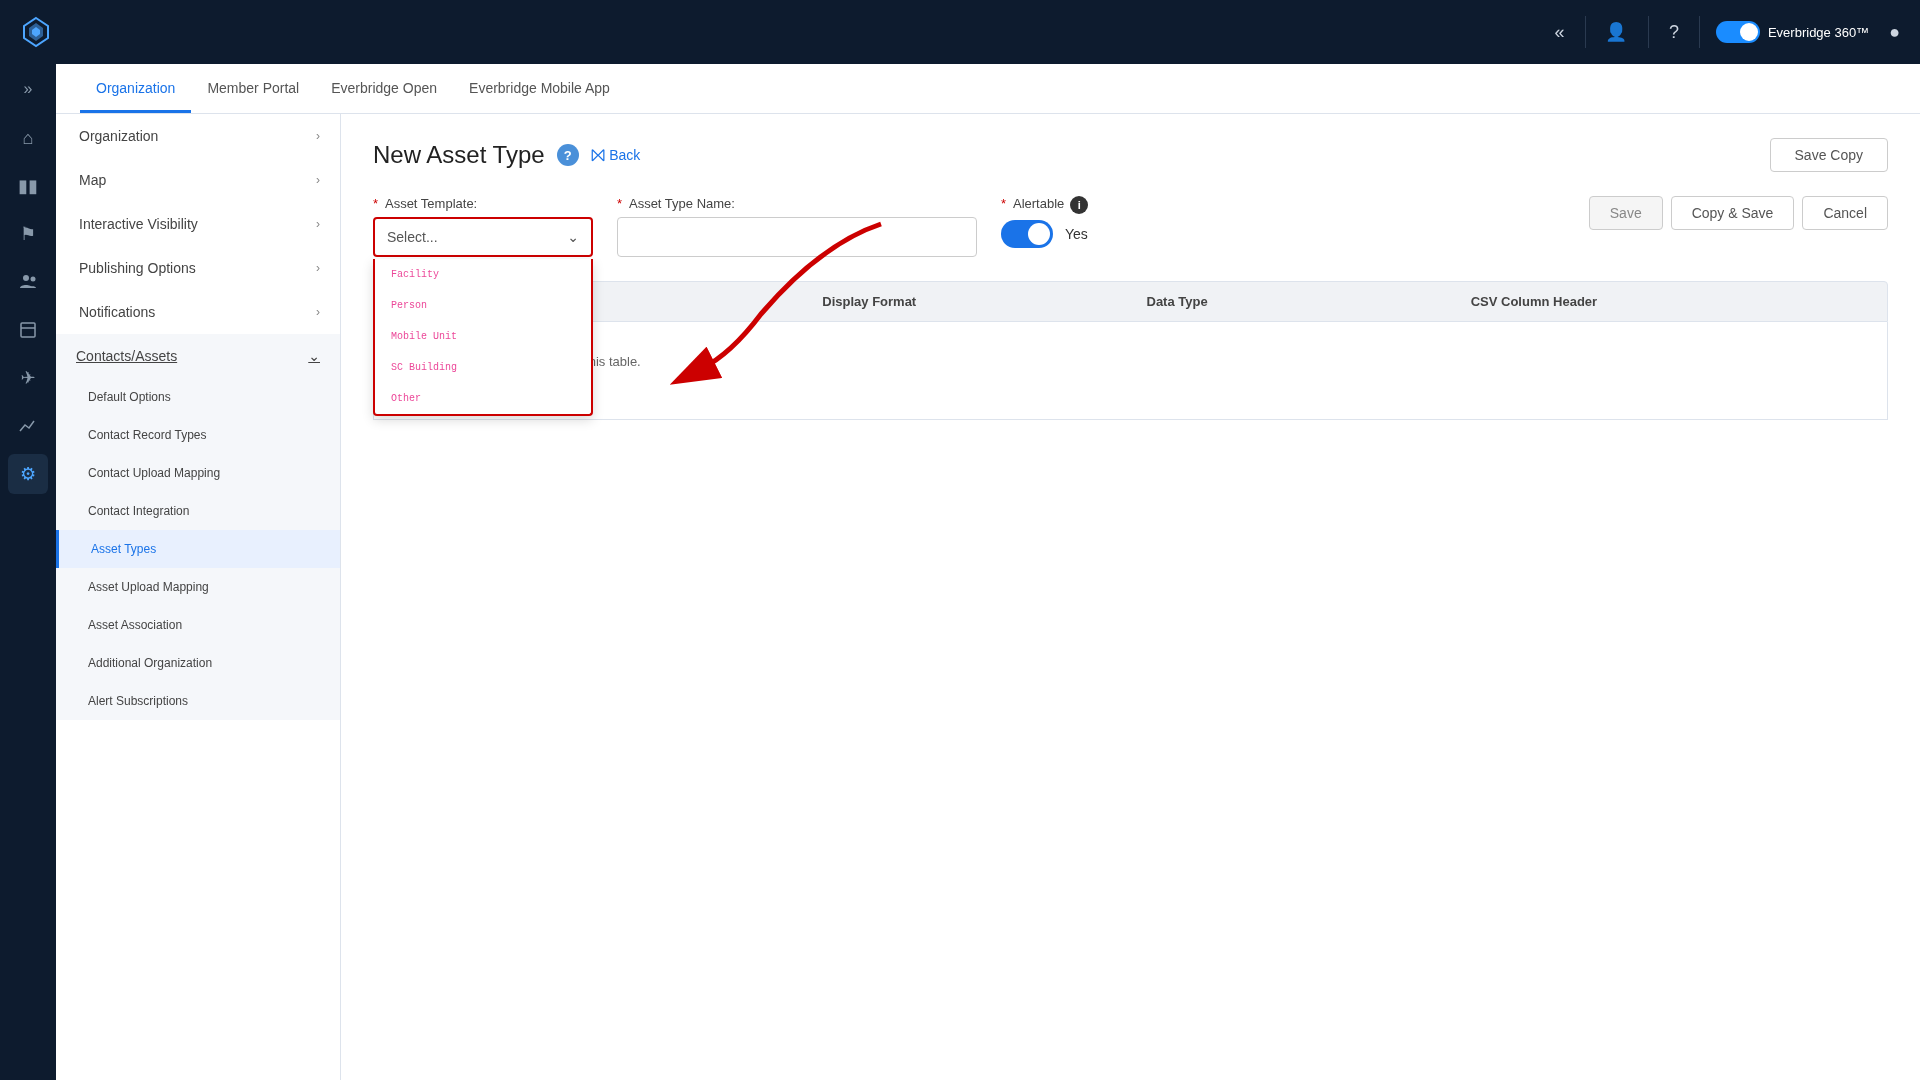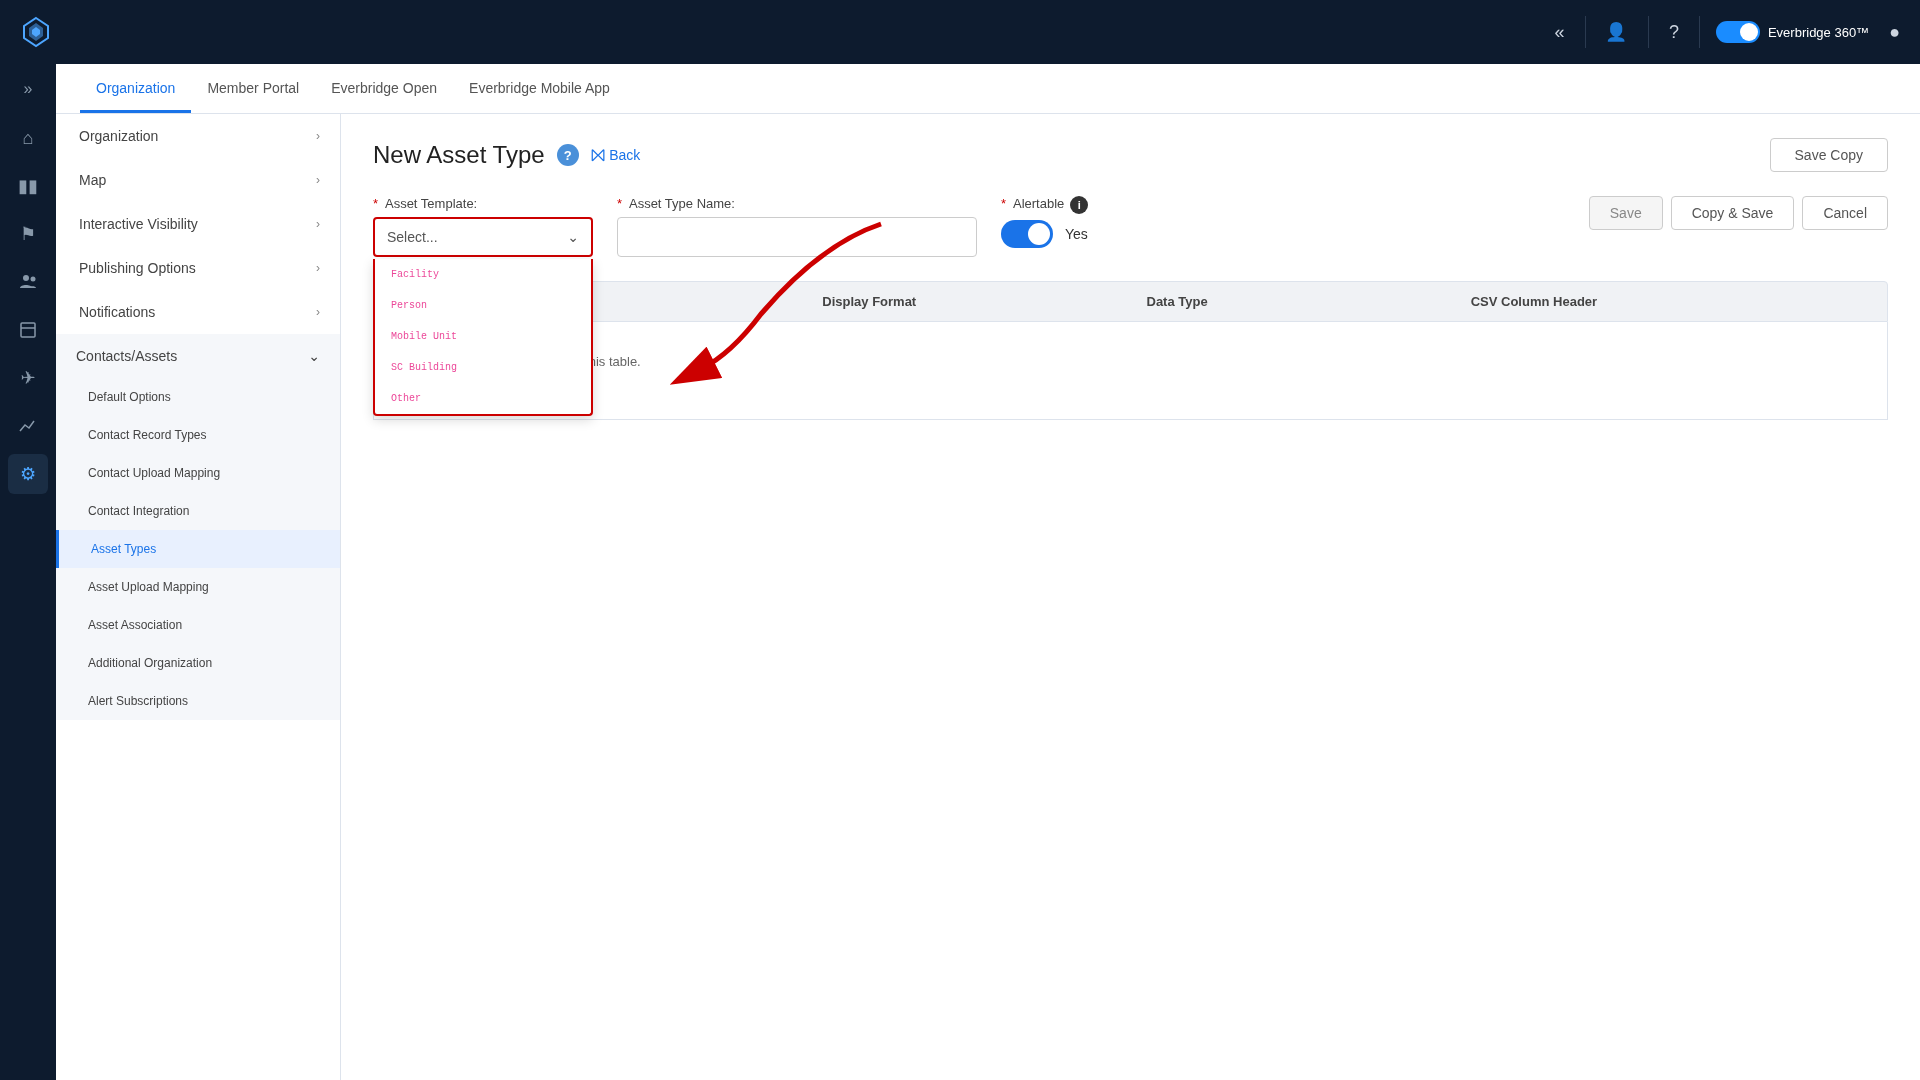--- a/index.html
+++ b/index.html
@@ -166,20 +166,21 @@
     .sidebar-item .chevron { color: #888; font-size: 12px; }
     .sidebar-section { background: #f5f7fa; }
     .sidebar-section-header {
       display: flex;
       align-items: center;
       justify-content: space-between;
       padding: 14px 20px;
       cursor: pointer;
       color: #444;
       font-size: 14px;
+      text-decoration: underline;
     }
     .sidebar-sub-item {
       padding: 12px 20px 12px 32px;
       cursor: pointer;
       color: #444;
       font-size: 12px;
       display: block;
     }
     .sidebar-sub-item.active {
       background: #e8f0fe;

